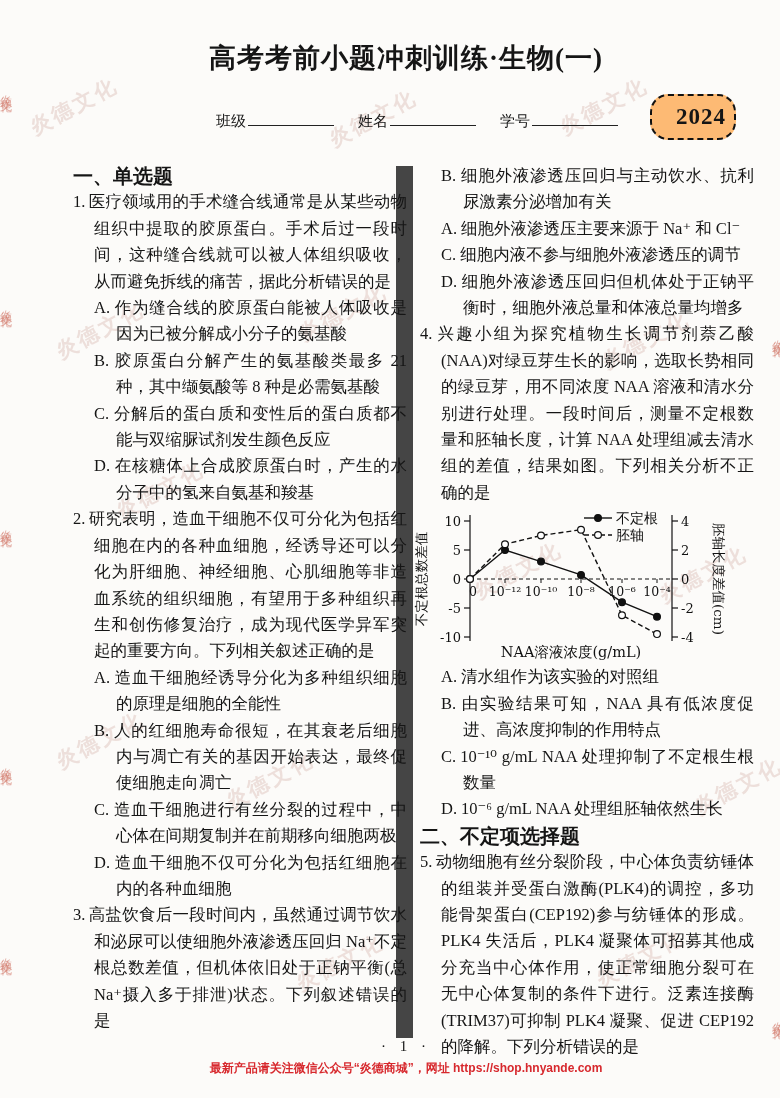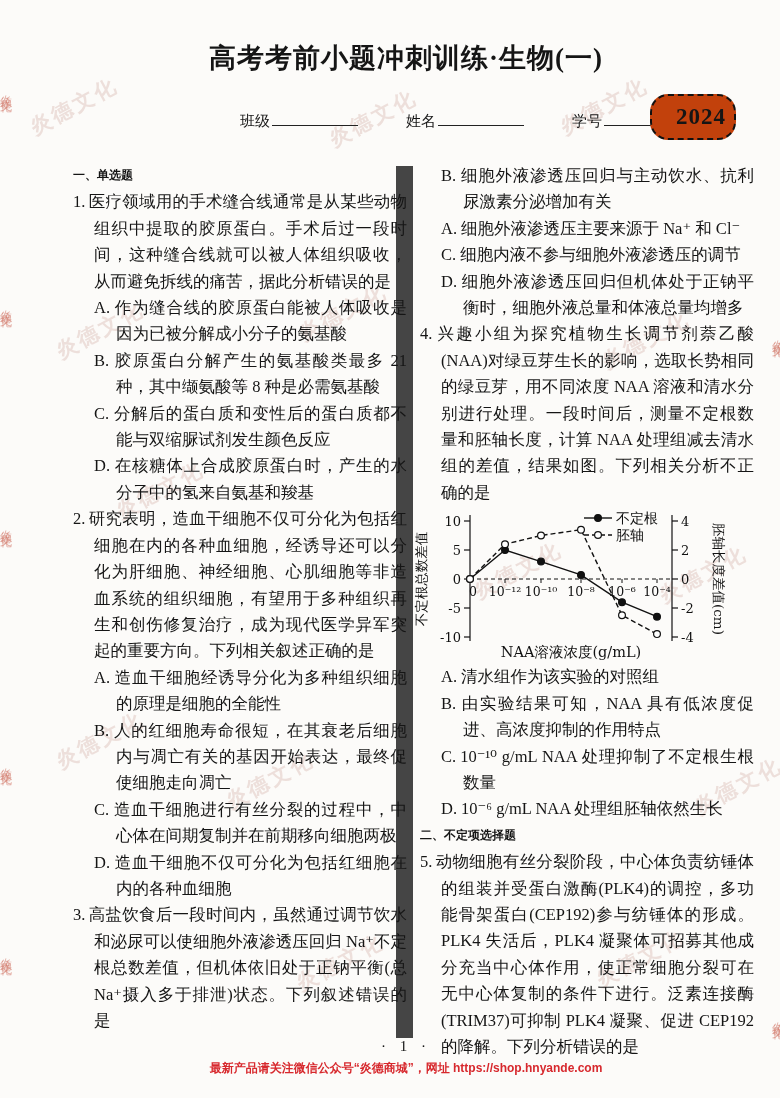--- a/index.html
+++ b/index.html
@@ -14,47 +14,47 @@
   
   .title{
     position:absolute;top:40px;left:0;width:100%;
     margin:0;text-align:center;
     font-size:27px;font-weight:bold;letter-spacing:1px;
   }
   .fields{
     position:absolute;top:112px;left:200px;
     display:flex;gap:24px;font-size:15px;
   }
-  .field{white-space:nowrap;margin-left:24px;}
+  .field{white-space:nowrap;}
   .blank{
     display:inline-block;width:86px;height:13px;
     border-bottom:1.3px solid #222;margin-left:2px;
   }
   .badge{
     position:absolute;top:94px;left:650px;
     width:66px;height:42px;
     border:2.5px dashed #111;border-radius:18px;
     display:flex;align-items:center;justify-content:center;
     font-size:23px;font-weight:bold;letter-spacing:1px;
-    background:#c2410c;
+    background:#fdba74;
   }
   
   .divider{
     position:absolute;left:396px;top:166px;
     width:1px;height:872px;background:#454545;
   }
   .col{
     position:absolute;top:163px;width:334px;
     font-size:16.5px;line-height:26.4px;
   }
   .col-left{left:57px;}
   .col-right{left:404px;}
   .section-heading{
-    font-family:Liberation Mono, monospace;
-    font-weight:bold;font-size:12px;
+    font-family:Liberation Sans, sans-serif;
+    font-weight:bold;font-size:20px;
   }
   .stem{margin:0;padding-left:21px;text-indent:-21px;text-align:justify;}
   .qnum{margin-right:3px;}
   .option{margin:0;padding-left:43px;text-indent:-22px;text-align:justify;}
   .opt-label{margin-right:4px;}
   
   .chart-wrap{margin:3px 0 3px -8px;}
   .chart-wrap svg{display:block;}
   
   .pagenum{

